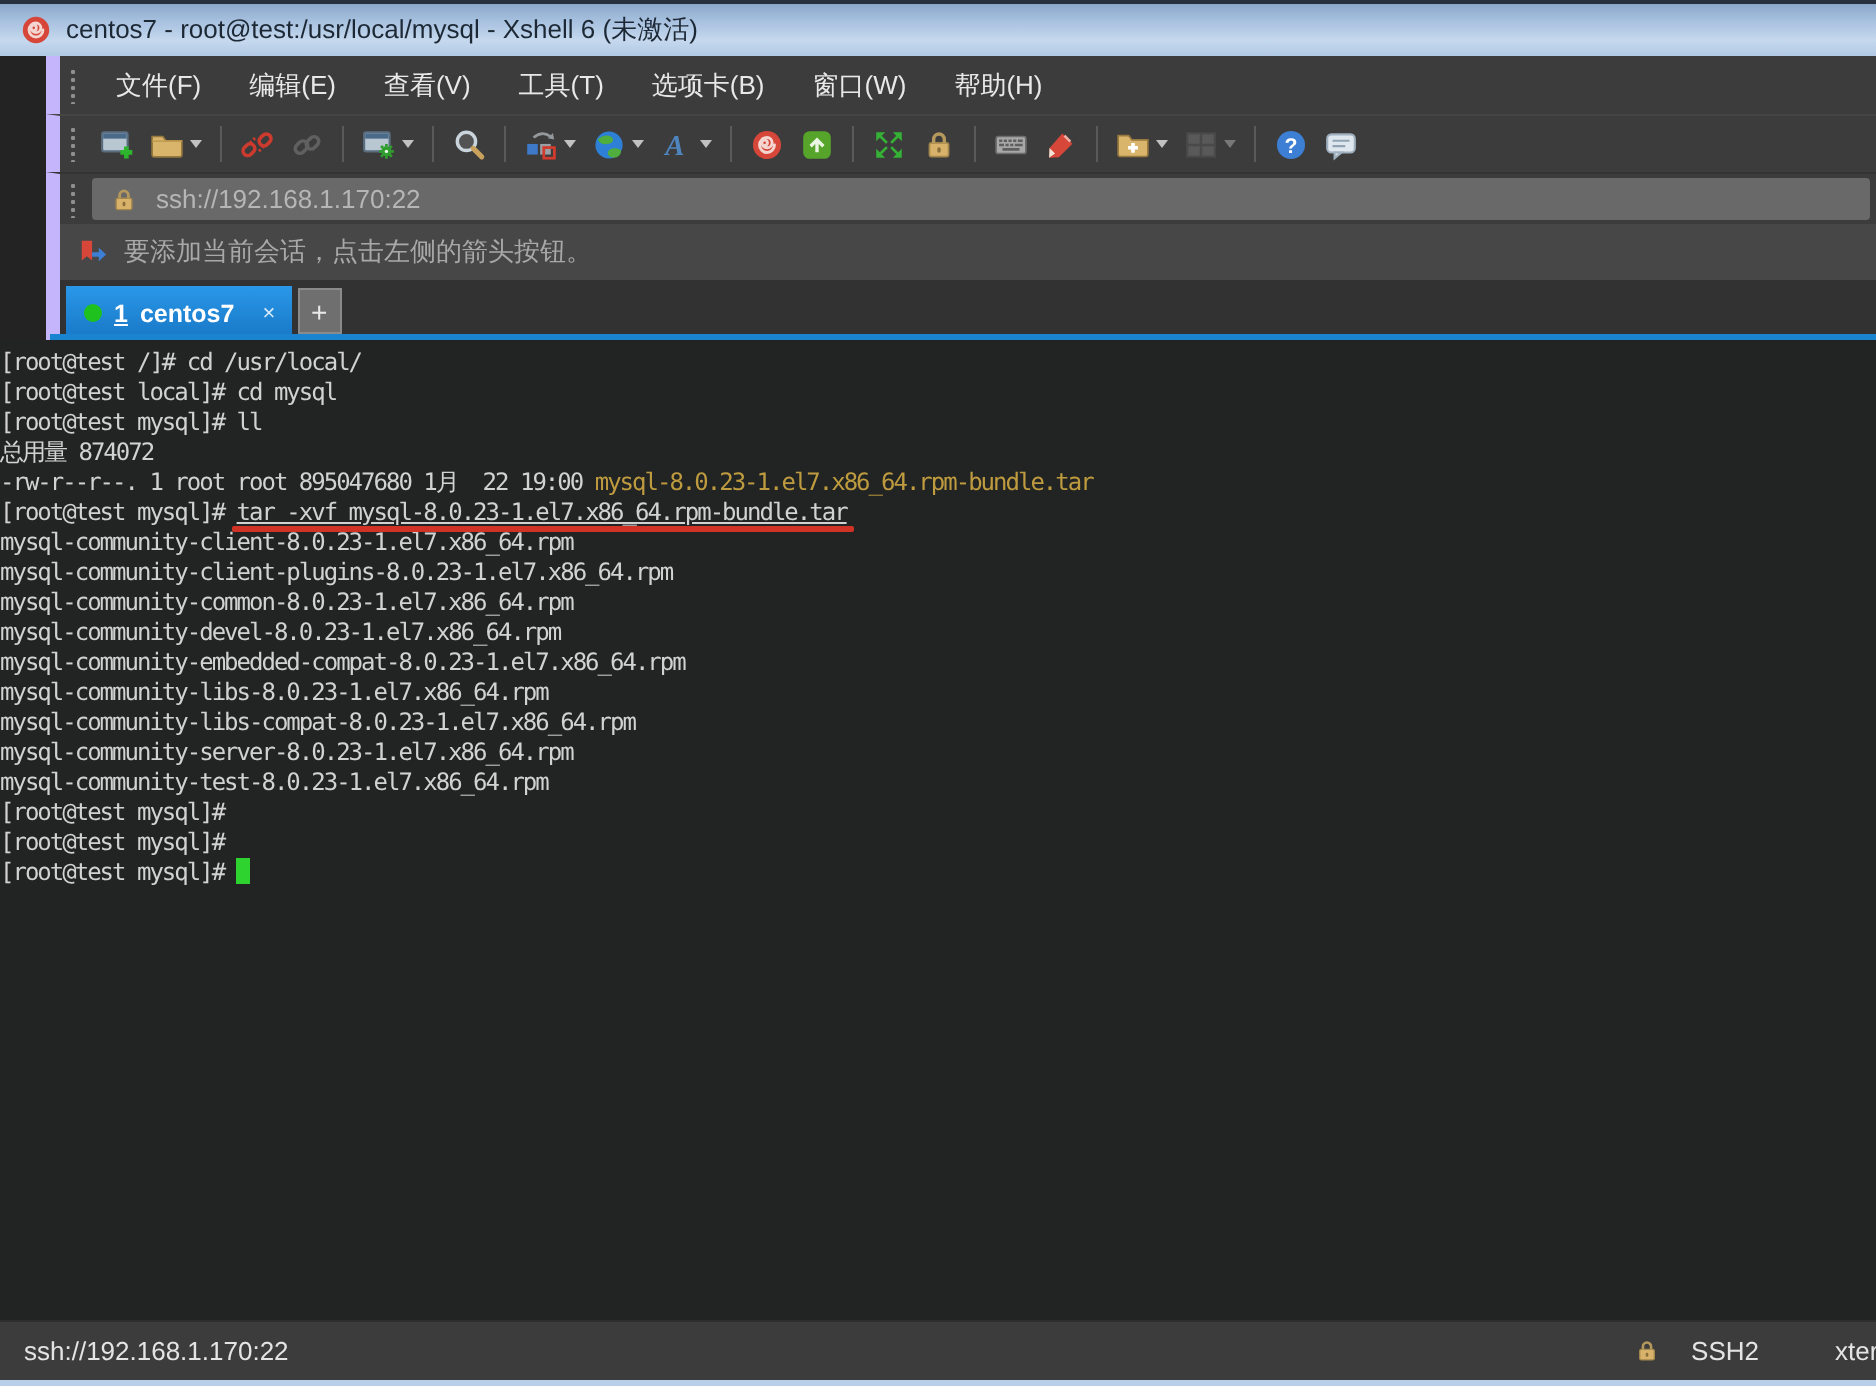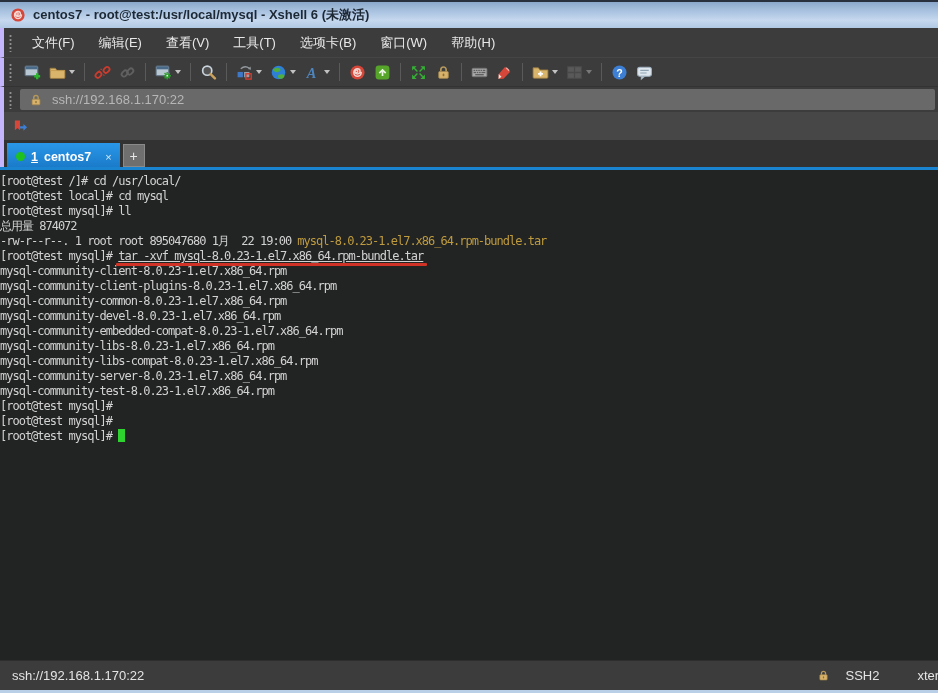--- a/index.html
+++ b/index.html
@@ -5,25 +5,25 @@
   * { margin:0; padding:0; box-sizing:border-box; }
   html,body { background:#1a1a1a; }
   body { font-family:"Liberation Sans", sans-serif; }
 
   .window { width:938px; height:693px; position:relative; background:#232323; overflow:hidden; }
 
   
   .titlebar { height:28px; border-top:2px solid #27303c;
     background:linear-gradient(180deg,#8aa7ca 0%,#a9c2e0 35%,#c5d8ee 70%,#b2c9e4 100%);
     display:flex; align-items:center; padding-left:10px; gap:7px;
-    color:#1d2835; font-size:13px;font-weight:bold; }
+    color:#1d2835; font-size:13px; }
   .titlebar .app-logo { width:16px; height:16px; flex:0 0 auto; }
 
   
-  .menubar, .toolbar, .addressrow, .noticerow, .tabbar { border-left:4px solid #c4b5fd; }
+  .menubar, .toolbar, .addressrow, .noticerow, .tabbar { border-left:7px solid #c4b5fd;margin-left:23px; }
   .menubar { height:29px; background:#3c3c3c; display:flex; align-items:center; color:#e8e8e8; font-size:13px; }
   .gripper { width:3px; height:18px; margin:0 8px 0 5px;
     background-image:radial-gradient(circle,#8f8f8f 1px,transparent 1.2px);
     background-size:3px 4px; flex:0 0 auto; }
   .menu-item { padding:0 12px; cursor:default; }
 
   .toolbar { height:29px; background:#3c3c3c; display:flex; align-items:center; border-top:1px solid #454545; }
   .tbtn { display:inline-flex; align-items:center; justify-content:center; height:24px; padding:0 3px; margin:0 1px; border-radius:2px; }
   .tbtn svg { width:17px; height:17px; }
   .tbtn.disabled { opacity:.45; filter:grayscale(1); }
@@ -337,20 +337,21 @@
           <use href="#sym-lock-screen"></use>
         </svg>
       <span>ssh://192.168.1.170:22</span>
     </div>
   </div>
 
   <div class="noticerow">
     <svg>
         <use href="#sym-add-session-flag"></use>
       </svg>
+    <span>要添加当前会话，点击左侧的箭头按钮。</span>
   </div>
 
   <div class="tabbar">
     <div class="tab">
       <span class="tab-dot"></span>
       <span class="tab-index">1</span>
       <span>centos7</span>
       <span class="tab-close">×</span>
     </div>
     <div class="newtab">+</div>

